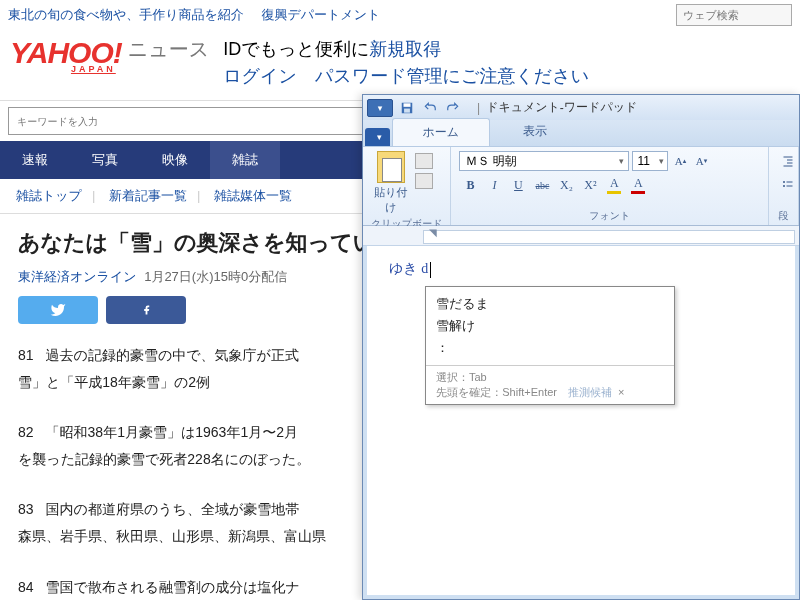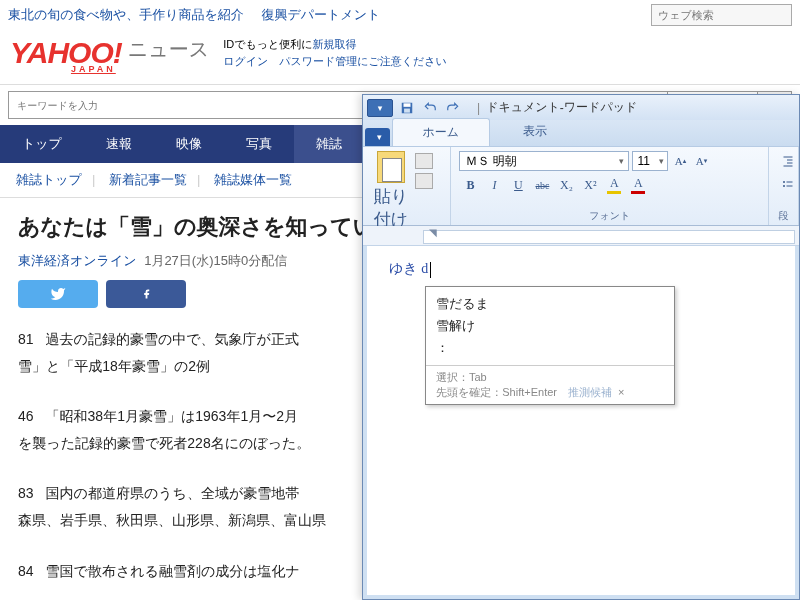--- a/index.html
+++ b/index.html
@@ -2,26 +2,26 @@
 <html><head>
 <meta charset="utf-8">
 <style>
 * { margin: 0; padding: 0; box-sizing: border-box; }
 body { font-family: "Meiryo", "MS PGothic", sans-serif; font-size: 13px; background: #fff; width: 800px; height: 600px; position: relative; overflow: hidden; }
 
 
 .browser { position: absolute; top: 0; left: 0; width: 800px; height: 600px; background: #fff; }
 .topbar { padding: 6px 8px; font-size: 13px; }
 .topbar a { color: #1a50a2; text-decoration: none; margin-right: 14px; }
-.searchbox-top { position: absolute; top: 4px; right: 8px; width: 141px; height: 22px; border: 1px solid #aaa; font-size: 11px; color: #999; padding: 2px 6px; background: #f7f7f7; }
+.searchbox-top { position: absolute; top: 4px; right: 8px; width: 116px; height: 22px; border: 1px solid #aaa; font-size: 11px; color: #999; padding: 2px 6px; background: #f7f7f7; }
 .logo-row { display: flex; align-items: flex-start; padding: 6px 10px 10px 10px; }
 .logo { color: #e7322e; font-size: 30px; font-weight: bold; font-style: italic; letter-spacing: -1px; font-family: Arial, sans-serif; }
 .logo-sub { font-size: 9px; color: #e7322e; display: block; text-align: right; margin-top: -6px; font-weight: bold; letter-spacing: 3px; font-style: normal; margin-right: 6px; text-decoration: underline; }
 .news-label { font-size: 20px; color: #787878; margin-left: 6px; }
-.login-block { margin-left: 14px; font-size: 11px; line-height: 1.5; }
+.login-block { margin-left: 14px; font-size: 18px; line-height: 1.5; }
 .login-block a { color: #1a50a2; text-decoration: none; }
 .searchbar-row { border-top: 1px solid #ddd; padding: 6px 8px; display: flex; }
 .kw-input { flex: 1; height: 28px; border: 1px solid #999; padding: 4px 8px; color: #aaa; font-size: 10px; }
 .sel { width: 90px; height: 28px; border: 1px solid #999; border-left: none; font-size: 13px; padding: 0 6px; display: flex; align-items: center; justify-content: space-between; color: #555; }
 .sel::after { content: "▾"; font-size: 10px; color: #666; }
 .search-btn { width: 34px; height: 28px; border: 1px solid #999; border-left: none; background: #f5f5f5; display: flex; align-items: center; justify-content: center; }
 .tabs-row { display: flex; background: #263b7a; }
 .tab { color: #fff; font-size: 13px; padding: 10px 22px; cursor: pointer; }
 .tab.active { background: #3b4f8d; }
 .subtabs { padding: 8px 16px; border-bottom: 1px solid #ddd; font-size: 13px; }
@@ -52,21 +52,21 @@
 .file-tab::after { content: "▾"; font-size: 9px; margin-left: 4px; }
 .rtab { padding: 5px 30px; font-size: 12px; color: #3b5b8c; background: #f4f8fd; border: 1px solid #b6cbe4; border-bottom: none; border-radius: 3px 3px 0 0; margin-right: 2px; }
 .rtab.inactive { background: transparent; border: 1px solid transparent; }
 .ribbon { background: linear-gradient(#f5f9fe,#e3edf9); border-top: 1px solid #b6cbe4; border-bottom: 1px solid #a8bcd6; height: 80px; display: flex; }
 .group { border-right: 1px solid #c3d4e8; padding: 4px 8px 2px 8px; display: flex; flex-direction: column; justify-content: space-between; }
 .group-label { font-size: 10px; color: #5a7096; text-align: center; margin-top: 2px; }
 .clip-body { display: flex; gap: 4px; }
 .paste-btn { width: 40px; text-align: center; }
 .paste-icon { width: 28px; height: 32px; background: #f7d97a; border: 1px solid #c9a639; margin: 0 auto 2px auto; position: relative; }
 .paste-icon::before { content: ""; position: absolute; top: 6px; left: 4px; width: 18px; height: 22px; background: #fff; border: 1px solid #888; }
-.paste-label { font-size: 17px; color: #3b5b8c; text-align: center; }
+.paste-label { font-size: 11px; color: #3b5b8c; text-align: center; }
 .clip-small { display: flex; flex-direction: column; gap: 4px; padding-top: 2px; }
 .small-ico { width: 18px; height: 16px; background: #e8e8e8; border: 1px solid #aaa; }
 .font-body { display: flex; flex-direction: column; gap: 4px; }
 .font-row { display: flex; gap: 3px; align-items: center; }
 .font-name { width: 170px; height: 20px; background: #fff; border: 1px solid #9bb2cf; font-size: 12px; padding: 1px 5px; display: flex; align-items: center; justify-content: space-between; }
 .font-name::after, .font-size::after { content: "▾"; font-size: 9px; color: #666; }
 .font-size { width: 36px; height: 20px; background: #fff; border: 1px solid #9bb2cf; font-size: 12px; padding: 1px 4px; display: flex; align-items: center; justify-content: space-between; }
 .grow { width: 18px; height: 20px; border: 1px solid transparent; display: flex; align-items: center; justify-content: center; font-size: 11px; color: #3b5b8c; font-family: "Times New Roman"; }
 .fmt-row { display: flex; gap: 2px; }
 .fmt { width: 22px; height: 20px; display: flex; align-items: center; justify-content: center; font-size: 12px; color: #3b5b8c; font-family: "Times New Roman"; border: 1px solid transparent; }
@@ -117,24 +117,23 @@
         <span>ニュース</span>
       </div>
     <div class="search-btn mag-icon">
       <svg viewBox="0 0 24 24">
           <circle cx="10" cy="10" r="6" fill="none" stroke="#555" stroke-width="2"></circle>
           <line x1="15" y1="15" x2="21" y2="21" stroke="#555" stroke-width="2"></line>
         </svg>
     </div>
   </div>
   <div class="tabs-row">
-    <div class="tab">トップ</div>
     <div class="tab">速報</div>
+    <div class="tab">写真</div>
     <div class="tab">映像</div>
-    <div class="tab">写真</div>
     <div class="tab active">雑誌</div>
   </div>
   <div class="subtabs">
     <a>雑誌トップ</a><span class="sep">|</span>
     <a>新着記事一覧</a><span class="sep">|</span>
     <a>雑誌媒体一覧</a>
   </div>
   <div class="article">
     <h1>あなたは「雪」の奥深さを知ってい</h1>
     <div class="meta">
@@ -148,21 +147,21 @@
           </svg>
       </div>
       <div class="share-btn fb">
         <svg width="11" height="18" viewBox="0 0 24 24">
             <path fill="#fff" d="M18 2h-3a5 5 0 00-5 5v3H7v4h3v8h4v-8h3l1-4h-4V7a1 1 0 011-1h3z"></path>
           </svg>
       </div>
     </div>
     <div class="body">
       <p><span class="num">81</span><span>過去の記録的豪雪の中で、気象庁が正式</span><br><span>雪」と「平成18年豪雪」の2例</span></p>
-      <p><span class="num">46</span><span>「昭和38年1月豪雪」は1963年1月〜2月</span><br><span>を襲った記録的豪雪で死者228名にのぼった。</span></p>
+      <p><span class="num">82</span><span>「昭和38年1月豪雪」は1963年1月〜2月</span><br><span>を襲った記録的豪雪で死者228名にのぼった。</span></p>
       <p><span class="num">83</span><span>国内の都道府県のうち、全域が豪雪地帯</span><br><span>森県、岩手県、秋田県、山形県、新潟県、富山県</span></p>
       <p><span class="num">84</span><span>雪国で散布される融雪剤の成分は塩化ナ</span></p>
     </div>
   </div>
 </div>
 
 <div class="wordpad">
   <div class="titlebar">
     <div class="menu-btn"></div>
     <div class="qat">

